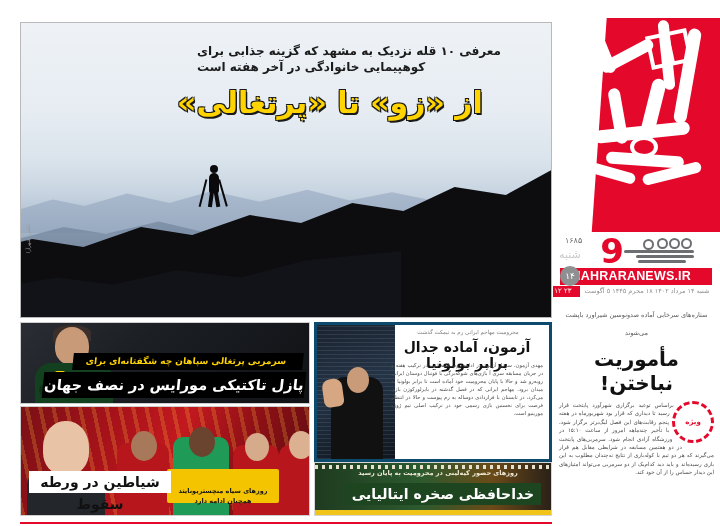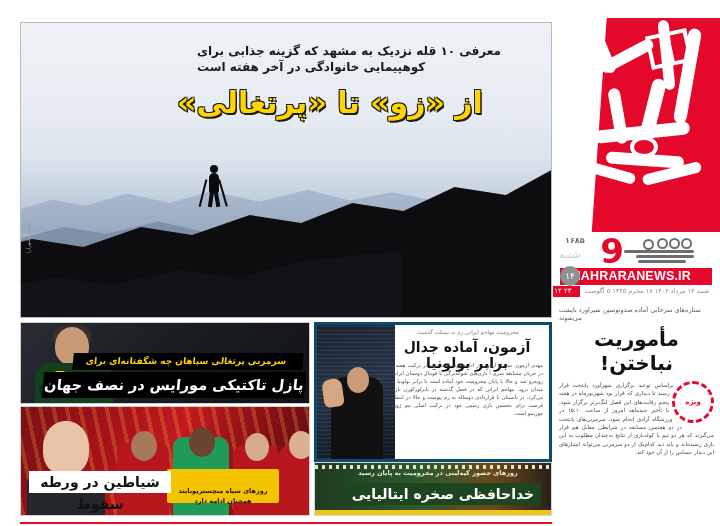--- a/index.html
+++ b/index.html
@@ -52,21 +52,21 @@
   .logo9{
     position:absolute;right:96px;top:12px;width:28px;height:36px;color:#e4082b;
     font-size:34px;font-weight:bold;line-height:34px;font-family:"DejaVu Sans",sans-serif;
   }
   .wordmark{
     position:absolute;right:24px;top:16px;width:80px;height:26px;
   }
   .wm-line{position:absolute;background:#6d6e71;height:3px;border-radius:2px;}
   .wm-dot{position:absolute;width:7px;height:7px;border:2px solid #6d6e71;border-radius:50%;}
   .issue{
-    position:absolute;left:12px;top:14px;color:#6d6e71;font-size:8px;letter-spacing:.5px;font-weight:bold;
+    position:absolute;left:12px;top:14px;color:#6d6e71;font-size:8px;letter-spacing:.5px;
   }
   .dayword{
     position:absolute;left:6px;top:26px;color:#c8c9cb;font-size:11px;
   }
   .urlbar{
     position:absolute;right:8px;top:46px;width:152px;height:17px;
     background:#e4082b;color:#fff;font-size:12.5px;font-weight:bold;
     font-family:"Liberation Sans",sans-serif;
     letter-spacing:.2px;text-align:left;padding:0 3px;box-sizing:border-box;
     line-height:17px;direction:ltr;
@@ -83,21 +83,21 @@
     position:absolute;right:8px;top:64px;width:130px;height:11px;
     color:#8e8f91;font-size:6.5px;line-height:11px;text-align:center;overflow:hidden;
   }
 
   
   .rightcol{
     position:absolute;right:0;top:302px;width:167px;height:224px;
     background:#fff;padding:4px 6px 0 6px;box-sizing:border-box;
   }
   .rc-kicker{
-    color:#3a3a3a;font-size:6.5px;line-height:8px;text-align:left;opacity:.85;
+    color:#3a3a3a;font-size:6.5px;line-height:18px;text-align:center;opacity:.85;
   }
   .rc-head{
     color:#111;font-size:20px;font-weight:bold;text-align:center;margin-top:5px;
     letter-spacing:-.3px;
   }
   .rc-body{
     margin-top:6px;color:#4a4a4a;font-size:5.5px;line-height:8.4px;text-align:justify;
     position:relative;
   }
   .vizhe{

